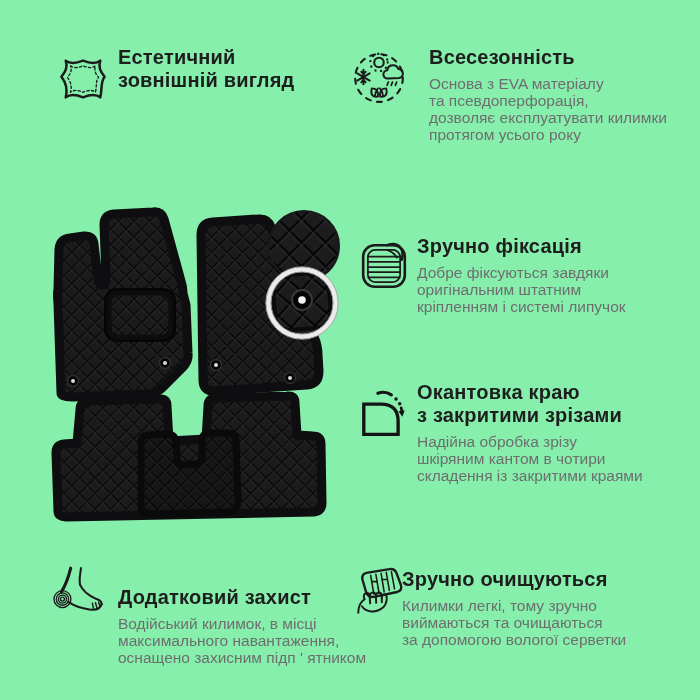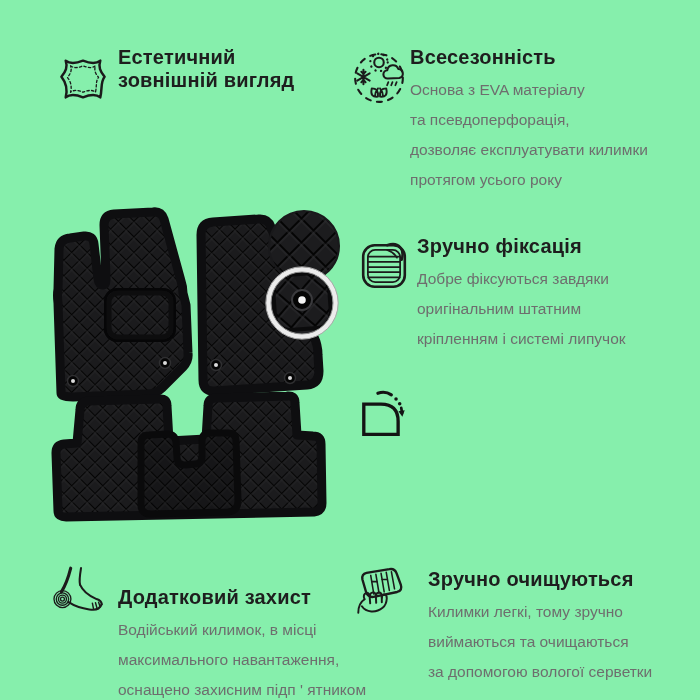--- a/index.html
+++ b/index.html
@@ -8,21 +8,21 @@
     font-family:"Liberation Sans","DejaVu Sans",sans-serif;
     padding-left:40px;
   }
   .feature-icon{position:absolute;}
   .feature-text{position:absolute;}
   .feature-text h3{
     margin:0;font-size:20px;line-height:23px;font-weight:700;color:#1e1e1e;
     white-space:pre-line;letter-spacing:.2px;
   }
   .feature-text p{
-    margin:6px 0 0;font-size:15.5px;line-height:30px;color:#6e6e6e;
+    margin:6px 0 0;font-size:15.5px;line-height:17px;color:#6e6e6e;
     white-space:pre-line;
   }
   .line-icon svg{display:block;}
   #product-svg{position:absolute;left:25px;top:205px;}
 </style>
 </head>
 <body>
 
 <div id="canvas">
 
@@ -49,21 +49,21 @@
       <path stroke-width="2" d="M35.5,27.5 a4,4 0 0 1 -0.5,-8 a5.5,5.5 0 0 1 10.6,-1.2 a4.4,4.4 0 0 1 0.9,8.7 Z"></path>
       <g stroke-width="1.7">
           <path d="M36,31 l-1.2,3 M40,31 l-1.2,3 M44,31 l-1.2,3"></path>
         </g>
       <g stroke-width="1.8">
         <path d="M20,37 q7,0 6,8 q-8,1 -6,-8 Z M23,45 q0,-4 3,-8"></path>
         <path d="M34,37 q-7,0 -6,8 q8,1 6,-8 Z M31,45 q0,-4 -3,-8"></path>
       </g>
     </svg>
   </div>
-  <div class="feature-text" style="left:410px;top:46px;width:265px">
+  <div class="feature-text" style="left:429px;top:46px;width:265px">
     <h3>Всесезонність</h3>
     <p>Основа з EVA матеріалу
 та псевдоперфорація,
 дозволяє експлуатувати килимки
 протягом усього року</p>
   </div>
 
   <div class="feature-icon line-icon" style="left:358px;top:240px;width:52px;height:52px">
     <svg width="52" height="52" viewBox="0 0 50 50" fill="none" stroke="#1b1b1b" stroke-linecap="round" stroke-linejoin="round">
       <path stroke-width="2.4" d="M28,5 c6,-2 10,-1 12.5,2 c2.5,3 3,7 1.5,12"></path>
@@ -83,20 +83,27 @@
   <div class="feature-icon line-icon" style="left:356px;top:386px;width:52px;height:52px">
     <svg width="52" height="52" viewBox="0 0 50 50" fill="none" stroke="#141414" stroke-linejoin="miter">
       <path stroke-width="3.2" d="M7.5,17.5 H24 Q40.5,17.5 40.5,34 V46.5 H7.5 Z"></path>
       <path stroke-width="3" stroke-linecap="round" d="M21,7 Q28,4.5 34,8.5"></path>
       <circle cx="38.5" cy="12.5" r="1.7" fill="#141414" stroke="none"></circle>
       <circle cx="42" cy="17" r="1.7" fill="#141414" stroke="none"></circle>
       <path stroke-width="2.6" stroke-linecap="round" d="M43.5,21 L44.3,26"></path>
       <path d="M40.8,24.2 L44.6,29.6 L46.8,23.4 Z" fill="#141414" stroke="none"></path>
     </svg>
   </div>
+  <div class="feature-text" style="left:417px;top:381px;width:260px">
+    <h3>Окантовка краю
+з закритими зрізами</h3>
+    <p>Надійна обробка зрізу
+шкіряним кантом в чотири
+складення із закритими краями</p>
+  </div>
 
   <div class="feature-icon line-icon" style="left:48px;top:564px;width:64px;height:64px">
     <svg width="64" height="64" viewBox="0 0 62 62" fill="none" stroke="#1b1b1b" stroke-linecap="round" stroke-linejoin="round">
       <path stroke-width="3" d="M22,4 C20,12 18,19 13,27"></path>
       <path stroke-width="2" d="M32,4 C31,10 30,15 31,20"></path>
       <path stroke-width="2" d="M31,20 C34,27 40,31 47,34 C50,35 52,37 52,39"></path>
       <path stroke-width="2" d="M52,39 C50,44 45,45 40,44 C32,43 26,41 20,37"></path>
       <g stroke-width="1.4">
         <path d="M43,38 l1,5 M46,37.5 l1.4,5 M49,37 l1.6,4.6"></path>
       </g>
@@ -124,21 +131,21 @@
       </g>
       <g stroke-width="1.9">
         <path d="M8,47 q0,-9 6,-13"></path>
         <path d="M14,34 q-2,-5 2,-6 q3,-0.5 3,4 l0.5,6"></path>
         <path d="M19.5,32 q-1,-4 2.5,-4.5 q3,-0.3 3,4 l0.3,6"></path>
         <path d="M25.3,31.5 q-0.5,-3.8 2.6,-4 q2.8,0 2.8,4 l0,5.5"></path>
         <path d="M30.7,32.5 q0,-3 2.5,-3 q2.5,0.2 2.3,3.8 q-0.3,6 -4,9 q-5,4 -11,3.5 q-6,-0.5 -9,-5"></path>
       </g>
     </svg>
   </div>
-  <div class="feature-text" style="left:428px;top:568px;width:265px">
+  <div class="feature-text" style="left:402px;top:568px;width:265px">
     <h3>Зручно очищуються</h3>
     <p>Килимки легкі, тому зручно
 виймаються та очищаються
 за допомогою вологої серветки</p>
   </div>
 
   <svg id="product-svg" width="315" height="330" viewBox="0 0 315 330">
     <defs>
       <pattern id="quilt" width="11" height="11" patternUnits="userSpaceOnUse" patternTransform="rotate(45)">
         <rect width="11" height="11" fill="#1b1b1d"></rect>

